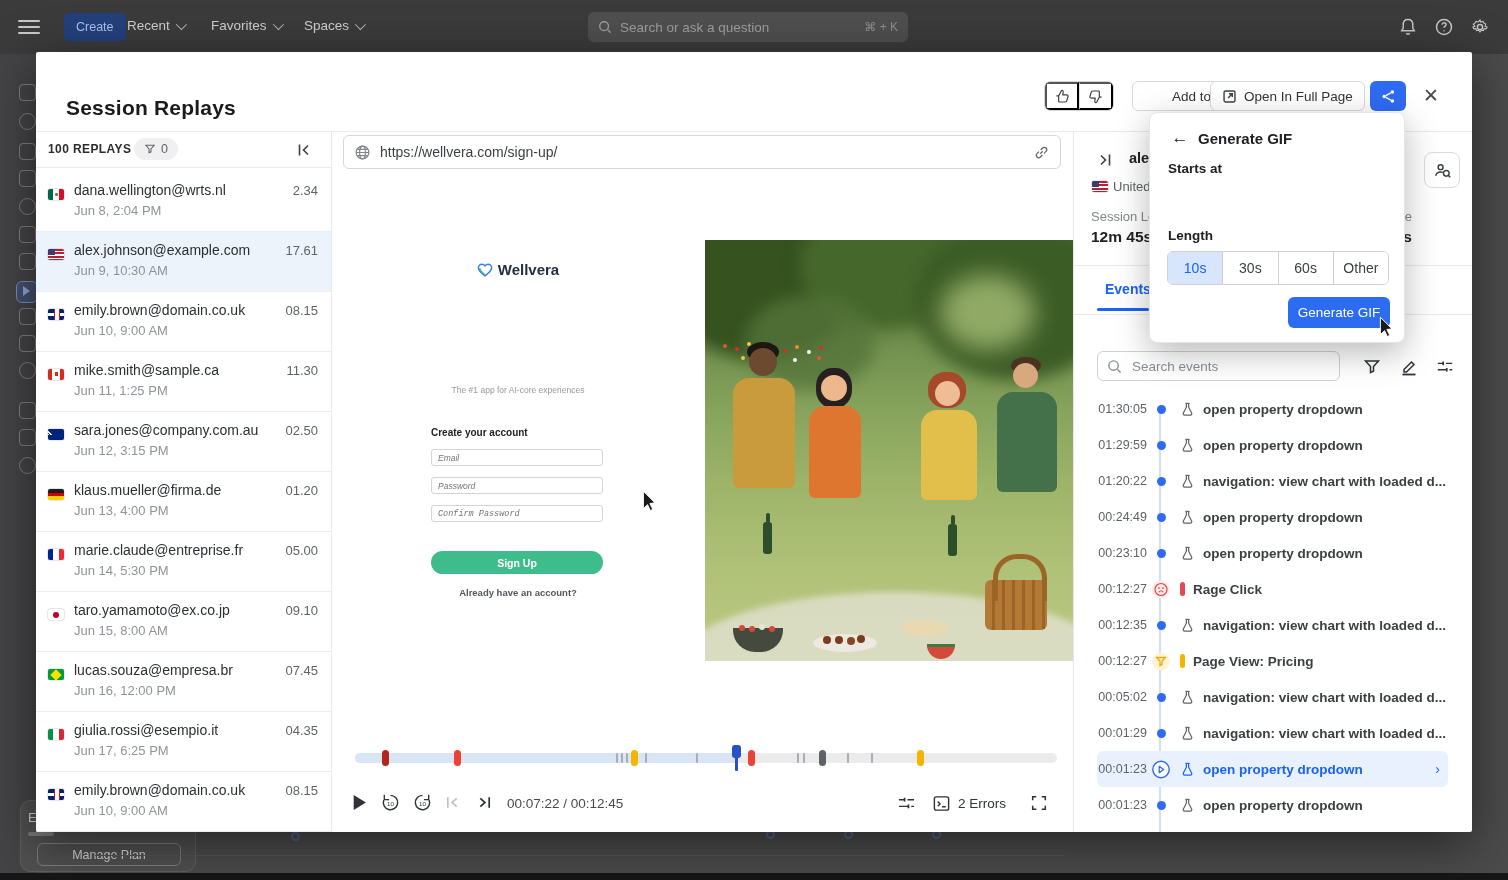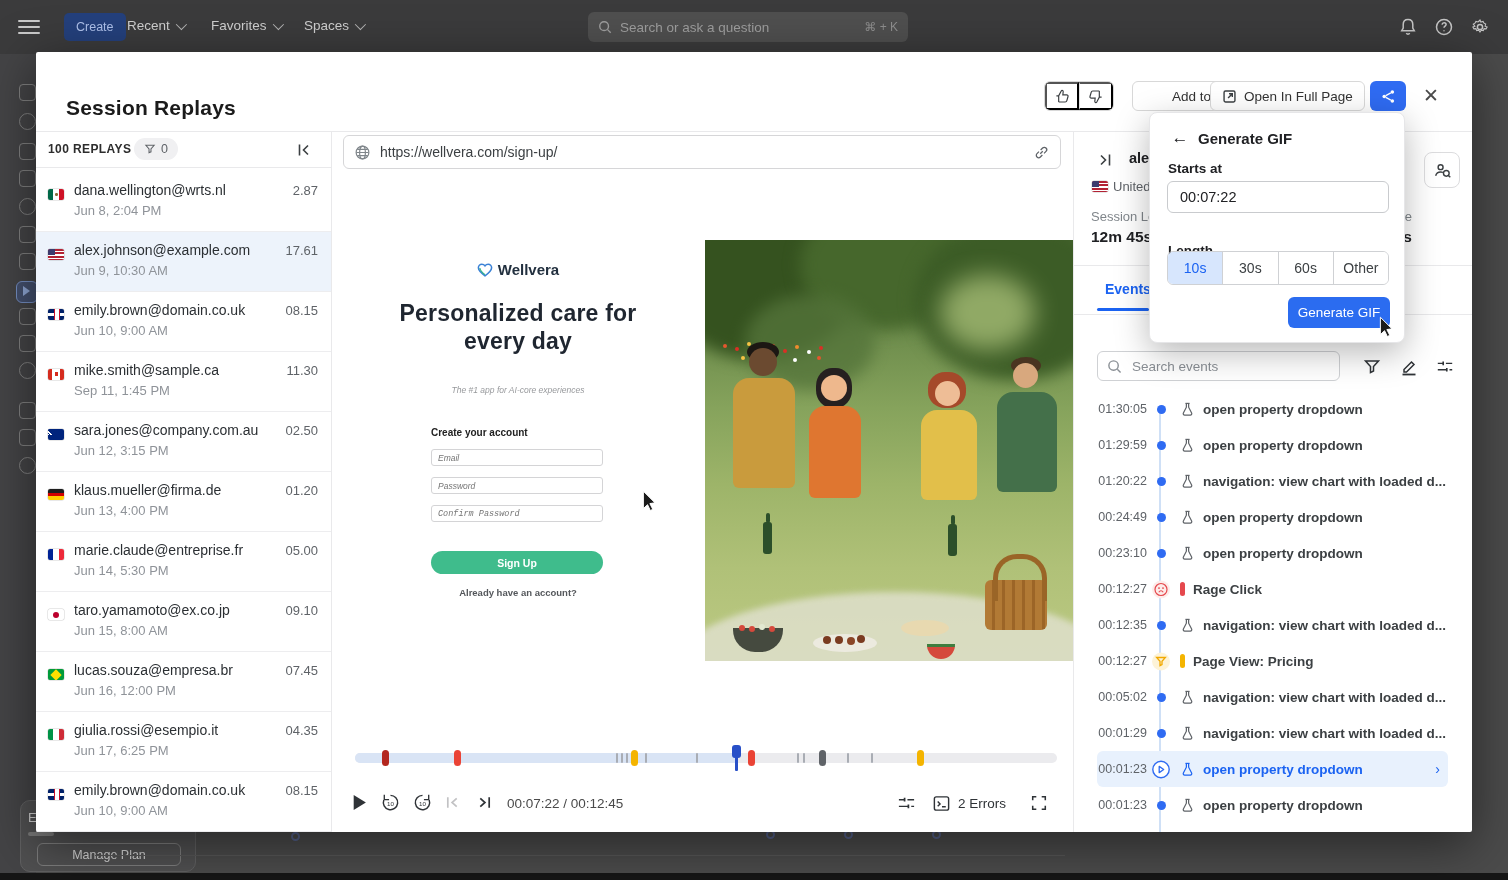--- a/index.html
+++ b/index.html
@@ -82,21 +82,21 @@
   .flag.br::after{content:"";position:absolute;left:4px;top:1.5px;width:8px;height:8px;background:#fedf00;transform:rotate(45deg);}
 
   
   #player-panel{position:absolute;left:295px;top:79px;width:742px;height:701px;}
   #url-bar{position:absolute;left:12px;top:4px;width:718px;height:34px;border:1px solid #d6d6d8;border-radius:6px;display:flex;align-items:center;padding:0 10px;gap:9px;background:#fff;}
   #url-text{flex:1;font-size:14px;color:#3c4043;}
 
   #signup{position:absolute;left:0;top:38px;width:374px;height:584px;}
   #brand-row{position:absolute;left:0;top:92px;width:374px;text-align:center;font-size:15px;font-weight:700;color:#22303f;}
   #signup h1{position:absolute;left:30px;top:130px;width:314px;margin:0;text-align:center;font-size:23px;line-height:28px;color:#1f2630;letter-spacing:.2px;}
-  #signup .sub{position:absolute;left:30px;top:216px;width:314px;text-align:center;font-size:8.5px;color:#97999c;font-style:italic;}
+  #signup .sub{position:absolute;left:30px;top:216px;width:314px;text-align:center;font-size:8.5px;color:#97999c;}
   #signup .ftitle{position:absolute;left:100px;top:258px;font-size:10px;font-weight:700;color:#222;}
   .mini-input{position:absolute;left:100px;width:172px;height:17px;border:1px solid #d4d4d6;border-radius:3px;font-size:8.5px;font-style:italic;color:#9a9a9a;padding:0 6px;background:#fff;}
   #signup-btn{position:absolute;left:100px;top:382px;width:172px;height:23px;border:none;border-radius:12px;background:#3fbc8c;color:#fff;font-size:10.5px;font-weight:700;}
   #signup .foot{position:absolute;left:30px;top:418px;width:314px;text-align:center;font-size:9.5px;font-weight:700;color:#54575b;}
 
   
   #photo{position:absolute;left:374px;top:109px;width:368px;height:421px;overflow:hidden;background:linear-gradient(180deg,#4e6b37 0%,#6d8c4c 22%,#86a35c 40%,#9db469 58%,#b0c178 78%,#bcc983 100%);}
   .blob{position:absolute;border-radius:50%;filter:blur(8px);}
   .person{position:absolute;}
   .person div{position:absolute;}
@@ -160,21 +160,21 @@
   .erow.sel{background:#e8f1fd;}
   .erow.sel .lb{color:#1b63f2;}
   .erow .chv{color:#1b63f2;font-size:14px;margin-right:8px;flex:none;}
 
   
   #gif-popover{position:absolute;left:1149px;top:112px;width:256px;height:231px;background:#fff;border:1px solid #e6e6e8;border-radius:8px;box-shadow:0 10px 34px rgba(0,0,0,.28);z-index:8;}
   #gif-back{position:absolute;left:18px;top:13px;width:24px;height:24px;background:none;border:none;font-size:17px;color:#202124;padding:0;}
   #gif-title{position:absolute;left:48px;top:17px;font-size:15px;font-weight:700;color:#202124;}
   #gif-starts-lbl{position:absolute;left:18px;top:48px;font-size:13.5px;font-weight:700;color:#202124;}
   #gif-starts-input{position:absolute;left:17px;top:68px;width:222px;height:32px;border:1px solid #c9cbce;border-radius:6px;padding:0 12px;font-size:14.5px;color:#202124;}
-  #gif-length-lbl{position:absolute;left:18px;top:130px;font-size:13.5px;font-weight:700;color:#202124;}
+  #gif-length-lbl{position:absolute;left:18px;top:115px;font-size:13.5px;font-weight:700;color:#202124;}
   #gif-segments{position:absolute;left:17px;top:138px;width:222px;height:34px;display:flex;border:1px solid #cfd1d4;border-radius:6px;overflow:hidden;}
   .seg{flex:1;display:flex;align-items:center;justify-content:center;font-size:14px;color:#3c4043;background:#fff;border:none;border-right:1px solid #cfd1d4;padding:0;}
   .seg:last-child{border-right:none;}
   .seg.sel{background:#d7e6fd;color:#1b63f2;text-align:right;}
   #gif-generate{position:absolute;left:138px;top:184px;width:102px;height:31px;background:#2b6cf0;color:#fff;border:none;border-radius:6px;font-size:13.5px;}
 
   .cursor{position:absolute;z-index:9;}
   svg{display:block;}
 </style>
 </head>
@@ -307,38 +307,38 @@
           <svg width="16" height="16" viewBox="0 0 16 16" fill="none" stroke="#3c4043" stroke-width="1.6">
               <path d="M3.5 2.5v11M12 3.5L7.5 8l4.5 4.5"></path>
             </svg>
         </button>
       </div>
       <div id="replay-list">
           <div class="rrow">
             <span class="flag mx"></span>
             <span class="mail">dana.wellington@wrts.nl</span>
             <span class="date">Jun 8, 2:04 PM</span>
-            <span class="dur">2.87</span>
+            <span class="dur">2.34</span>
           </div>
           <div class="rrow sel">
             <span class="flag us"></span>
             <span class="mail">alex.johnson@example.com</span>
             <span class="date">Jun 9, 10:30 AM</span>
             <span class="dur">17.61</span>
           </div>
           <div class="rrow">
             <span class="flag gb"></span>
             <span class="mail">emily.brown@domain.co.uk</span>
             <span class="date">Jun 10, 9:00 AM</span>
             <span class="dur">08.15</span>
           </div>
           <div class="rrow">
             <span class="flag ca"></span>
             <span class="mail">mike.smith@sample.ca</span>
-            <span class="date">Sep 11, 1:45 PM</span>
+            <span class="date">Jun 11, 1:25 PM</span>
             <span class="dur">11.30</span>
           </div>
           <div class="rrow">
             <span class="flag au"></span>
             <span class="mail">sara.jones@company.com.au</span>
             <span class="date">Jun 12, 3:15 PM</span>
             <span class="dur">02.50</span>
           </div>
           <div class="rrow">
             <span class="flag de"></span>
@@ -392,21 +392,20 @@
           </svg>
       </div>
 
       <div id="signup">
         <div id="brand-row">
           <svg width="16" height="14" viewBox="0 0 20 18" style="display:inline-block;vertical-align:-2px;margin-right:5px;">
               <path d="M10 16.5C4.5 12.5 1.5 9.5 1.5 6.2 1.5 3.6 3.5 1.5 6 1.5c1.6 0 3.1.9 4 2.2.9-1.3 2.4-2.2 4-2.2 2.5 0 4.5 2.1 4.5 4.7 0 3.3-3 6.3-8.5 10.3z" fill="none" stroke="#3b82d6" stroke-width="2"></path>
               <path d="M10 15C5.5 11.5 3.4 9 3.4 6.3" fill="none" stroke="#35b58a" stroke-width="1.6"></path>
             </svg><span>Wellvera</span>
         </div>
-        <h1><span>Personalized care for</span><br><span>every day</span></h1>
         <div class="sub">The #1 app for AI-core experiences</div>
         <div class="ftitle">Create your account</div>
         <input class="mini-input" style="top: 280px;" placeholder="Email">
         <input class="mini-input" style="top: 308px;" placeholder="Password">
         <input class="mini-input" style="top: 336px; font-family: Liberation Mono, monospace;" placeholder="Confirm Password">
         <button id="signup-btn">Sign Up</button>
         <div class="foot">Already have an account?</div>
       </div>
 
       <div id="photo">
@@ -743,21 +742,20 @@
             <span class="lb"></span>
           </div>
         </div>
     </section>
   </main>
 
   <div id="gif-popover">
     <button id="gif-back">←</button>
     <span id="gif-title">Generate GIF</span>
     <span id="gif-starts-lbl">Starts at</span>
-    <input id="gif-starts-input" value="00:07:22" style="">
     <span id="gif-length-lbl">Length</span>
     <div id="gif-segments">
         <button class="seg sel">10s</button>
         <button class="seg">30s</button>
         <button class="seg">60s</button>
         <button class="seg">Other</button>
       </div>
     <button id="gif-generate">Generate GIF</button>
   </div>
 

